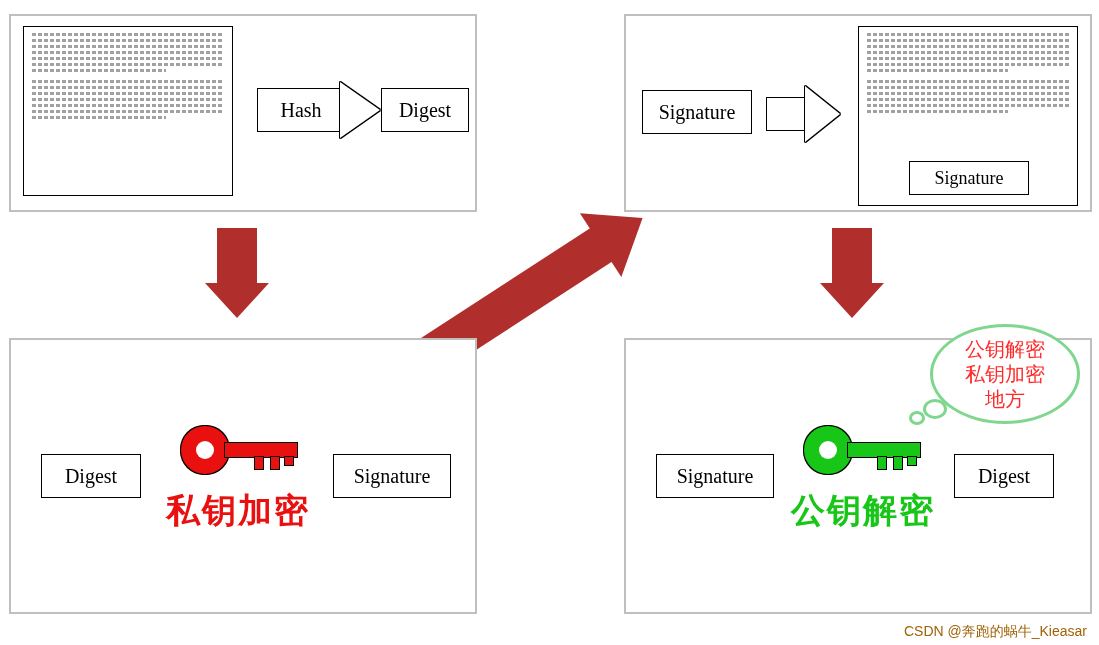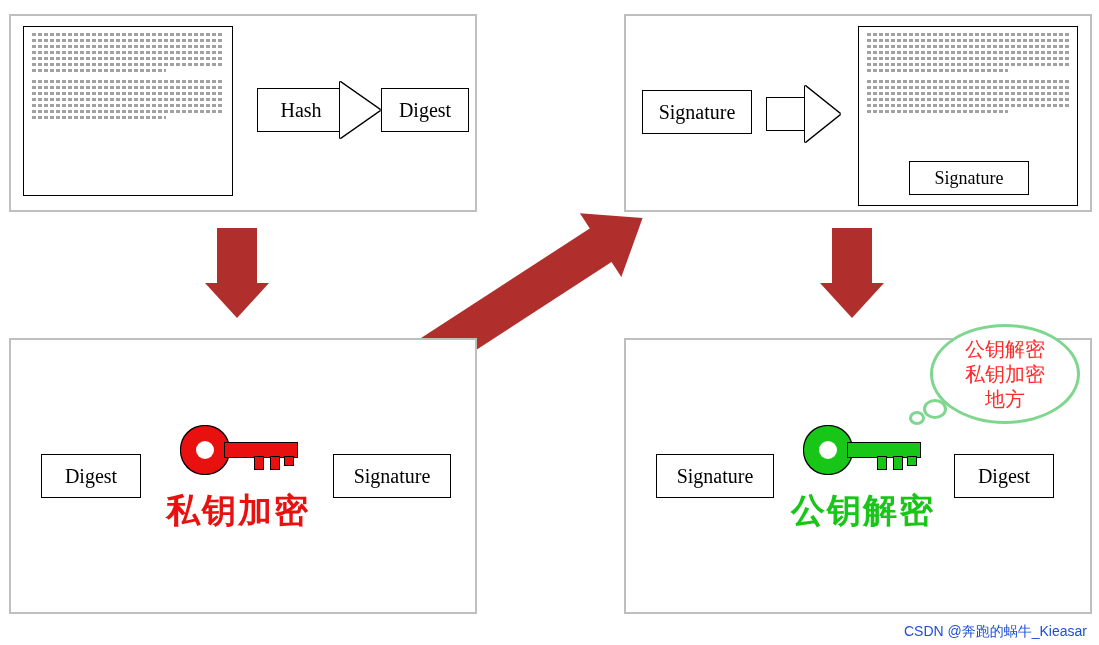--- a/index.html
+++ b/index.html
@@ -151,21 +151,21 @@
     padding:6px 10px;
   }
   .speech::before,.speech::after{
     content:"";position:absolute;border:3px solid #7fd68f;background:#fff;border-radius:50%;
   }
   .speech::before{width:18px;height:14px;left:-10px;bottom:2px;}
   .speech::after{width:10px;height:8px;left:-24px;bottom:-4px;}
 
   .watermark{
     position:absolute;right:12px;bottom:4px;
-    color:#1d4ed8;font-family:"Microsoft YaHei",sans-serif;font-size:14px;
+    color:#a16207;font-family:"Microsoft YaHei",sans-serif;font-size:14px;
   }
 
   .sig-inner{
     position:absolute;border:1.5px solid #000;
     display:flex;align-items:center;justify-content:center;
     font-size:18px;background:#fff;
   }
 </style>
 </head>
 <body>

